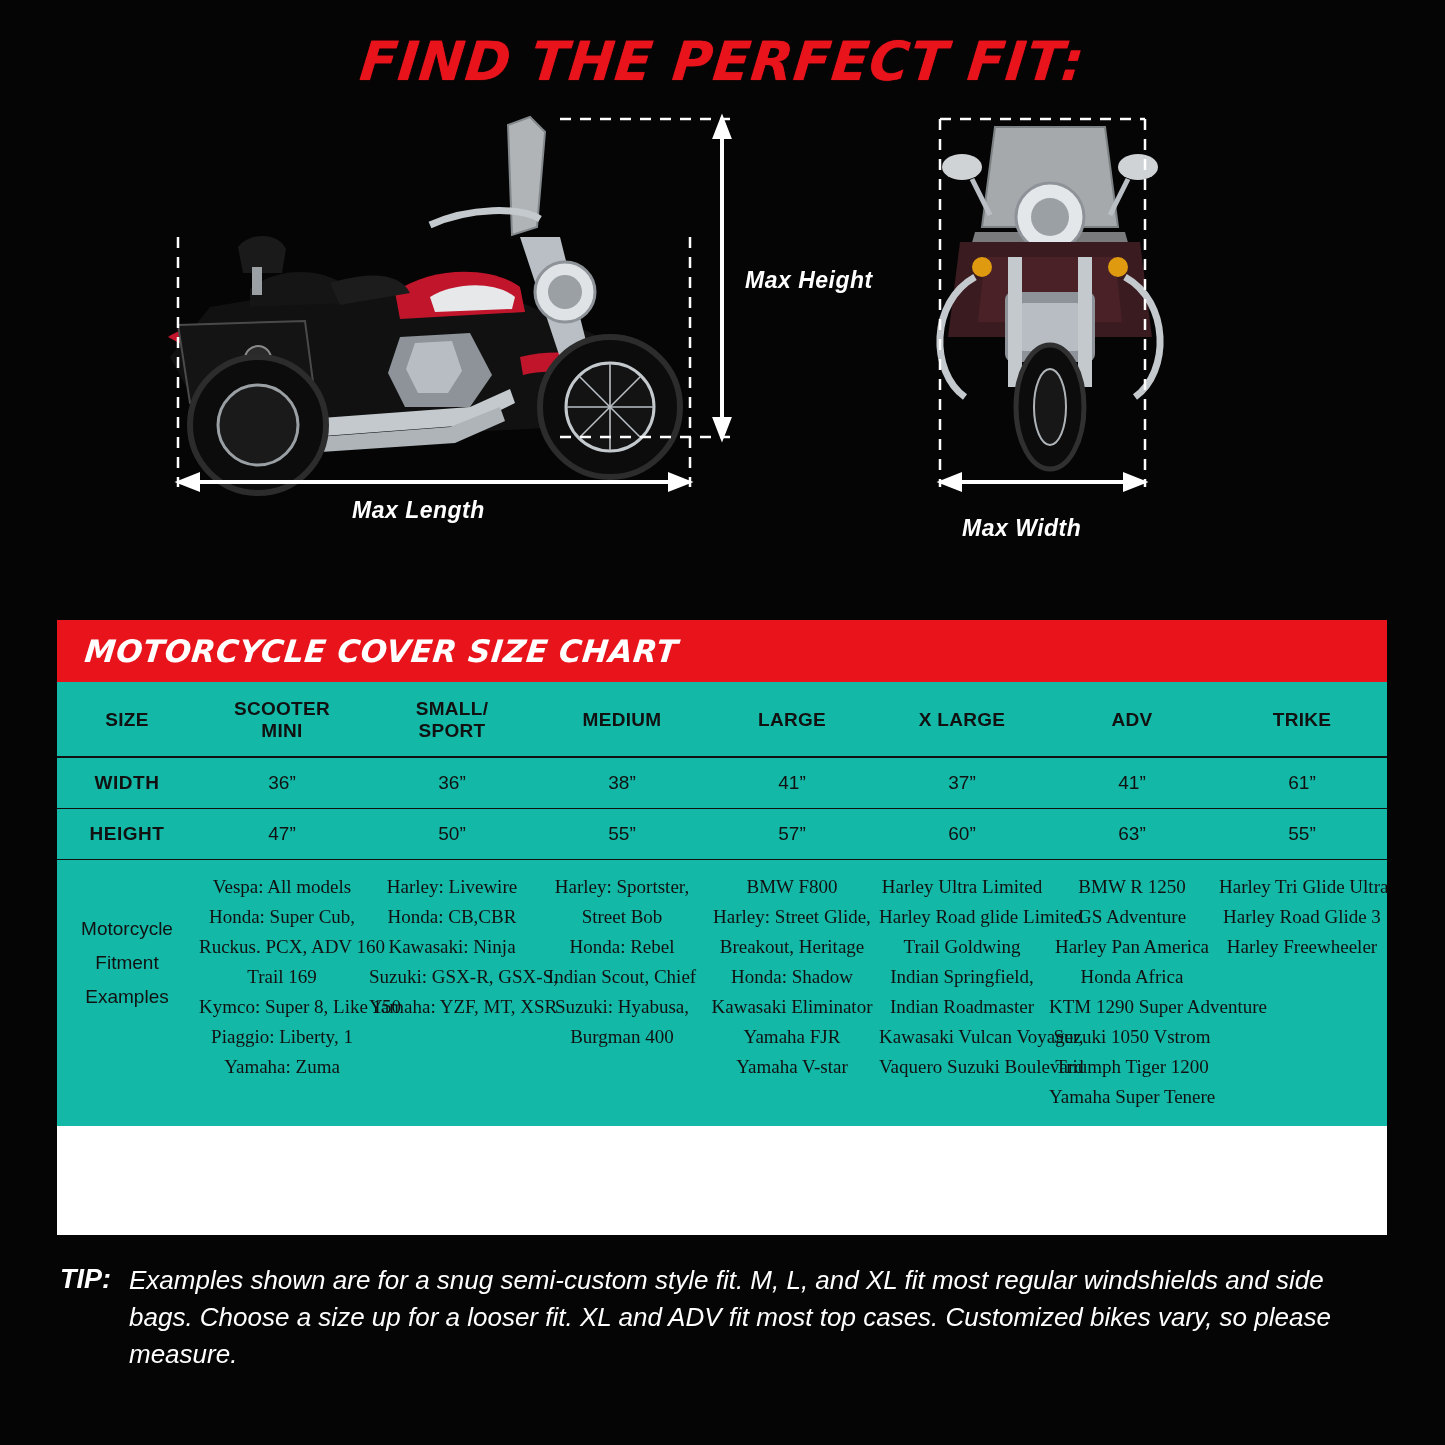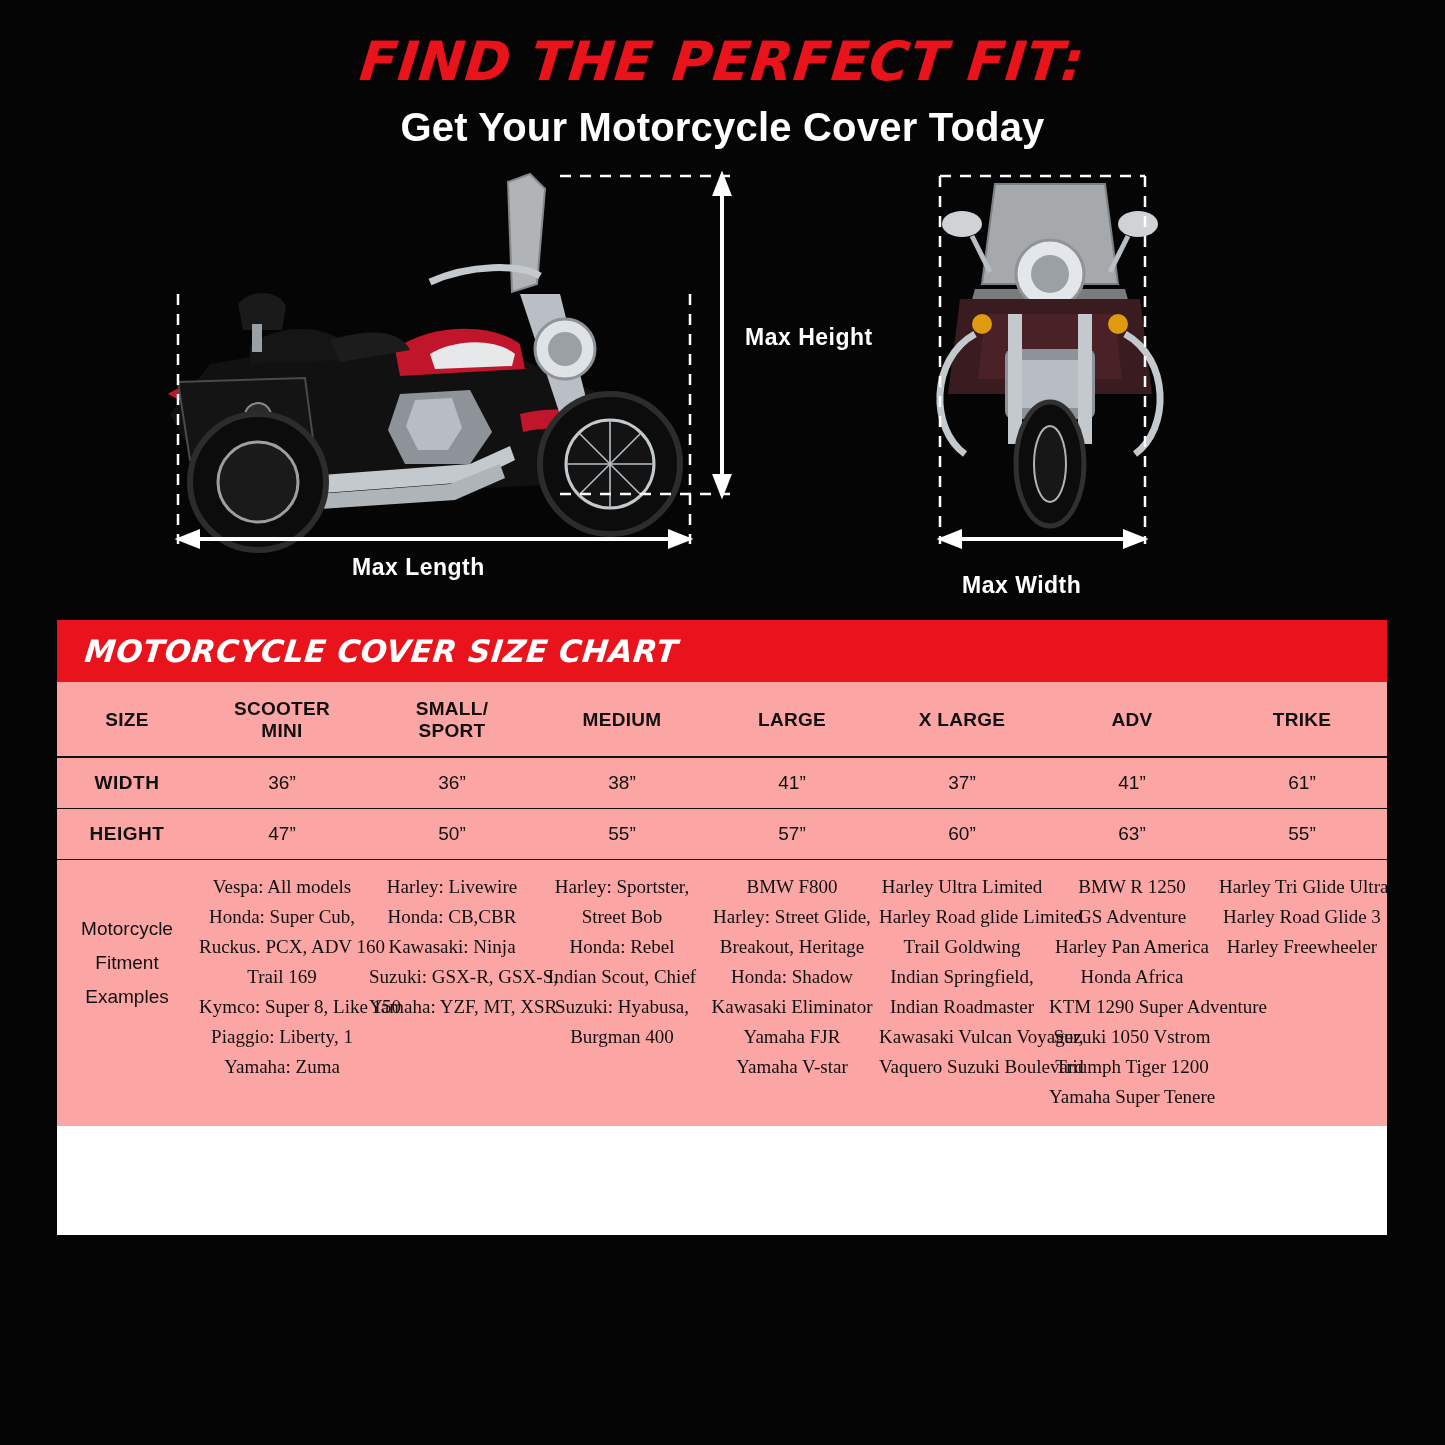--- a/index.html
+++ b/index.html
@@ -27,21 +27,21 @@
   }
   .subhead {
     color: #ffffff;
     font-weight: bold;
     font-size: 40px;
     margin-top: 12px;
     letter-spacing: 0.2px;
   }
 
   
-  .hero { position: relative; height: 430px; margin-top: 14px; }
+  .hero { position: relative; height: 430px; margin-top: 14px; font-style: italic; }
 
   .arrow-label {
     position: absolute;
     font-weight: bold;
     font-size: 23px;
     color: #fff;
     letter-spacing: .5px;
   }
 
   svg.meas { position:absolute; left:0; top:0; width:1445px; height:450px; overflow:visible; pointer-events:none;}
@@ -65,21 +65,21 @@
     font-weight: 900;
     font-style: italic;
     font-size: 31px;
     letter-spacing: 0.5px;
     transform: skewX(-6deg);
   }
   table.size-chart {
     width: 100%;
     border-collapse: collapse;
     color: #111;
-    background: #fca5a5;
+    background: #14b8a6;
     table-layout: fixed;
   }
   table.size-chart th, table.size-chart td {
     text-align: center;
     font-size: 19px;
     color: #111;
   }
   table.size-chart thead th {
     padding: 16px 4px 14px;
     font-weight: bold;
@@ -133,21 +133,20 @@
     line-height: 37px;
   }
 </style>
 </head>
 <body>
 
 <div class="page">
 
   <div class="header">
     <div class="headline">FIND THE PERFECT FIT:</div>
-    <div class="subhead">Get Your Motorcycle Cover Today</div>
   </div>
 
   <div class="hero">
 
     <svg class="meas" viewBox="0 0 1445 450">
 
       <g>
 
         <path d="M508 18 L530 10 L545 25 L537 120 L512 128 Z" fill="#cfd3d6" opacity="0.85" stroke="#9aa0a4" stroke-width="2"></path>
 
@@ -356,14 +355,18 @@
           <td class="fitment-cell">
             <div>Harley Tri Glide Ultra</div>
             <div>Harley Road Glide 3</div>
             <div>Harley Freewheeler</div>
           </td>
         </tr>
       </tbody>
     </table>
   </div>
 
+  <div class="tip">
+    <div class="tip-label">TIP:</div>
+    <div class="tip-text">Examples shown are for a snug semi-custom style fit. M, L, and XL fit most regular windshields and side bags. Choose a size up for a looser fit. XL and ADV fit most top cases. Customized bikes vary, so please measure.</div>
+  </div>
 
 </div>
 
 </body></html>

